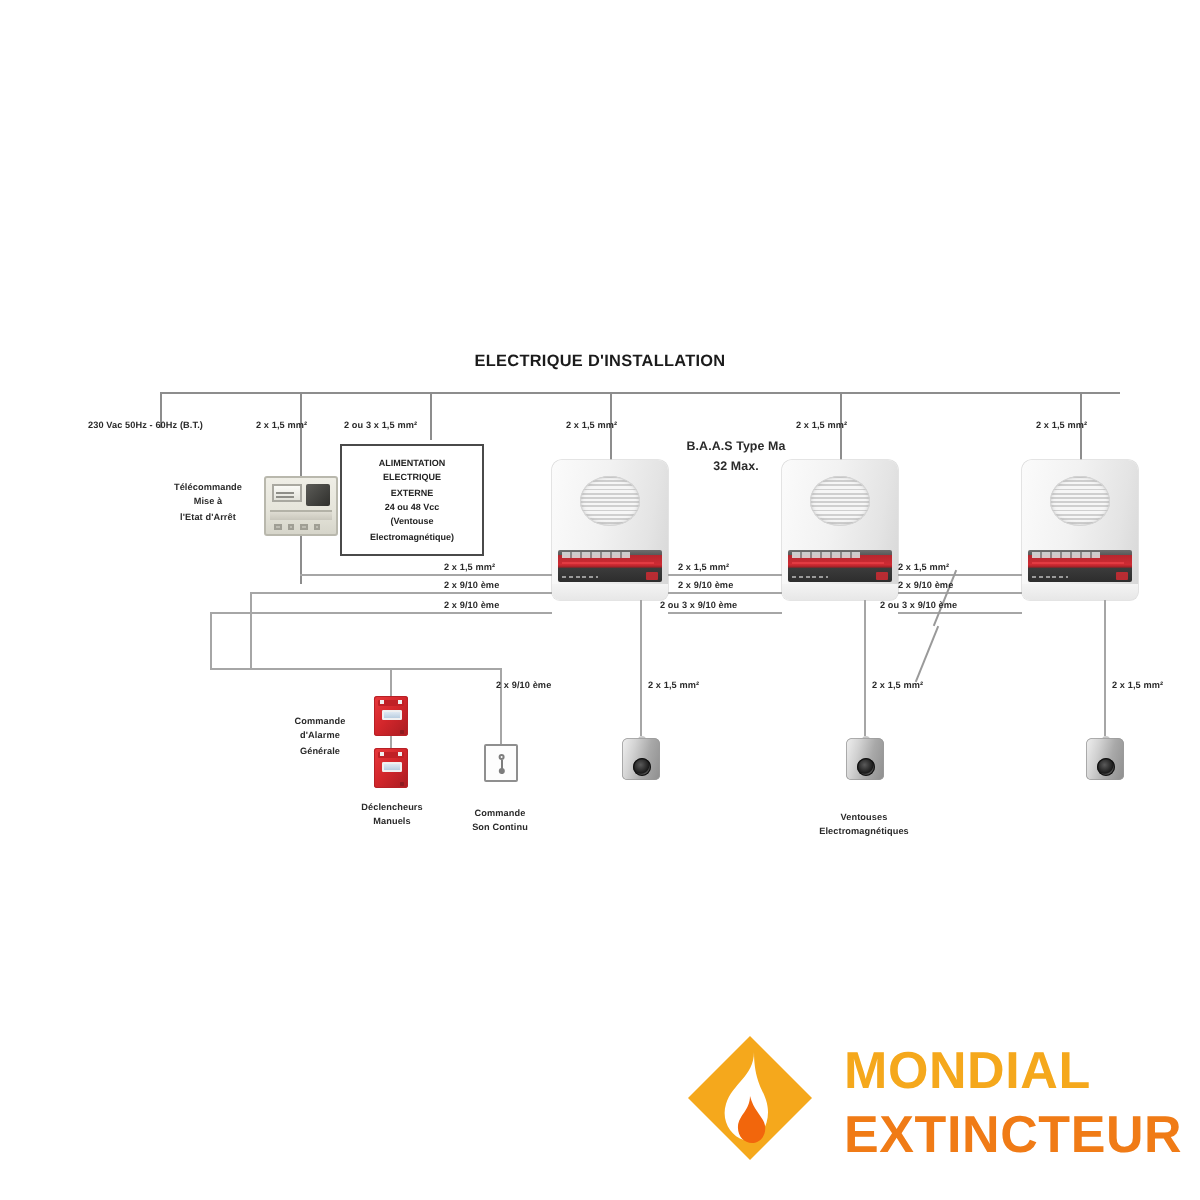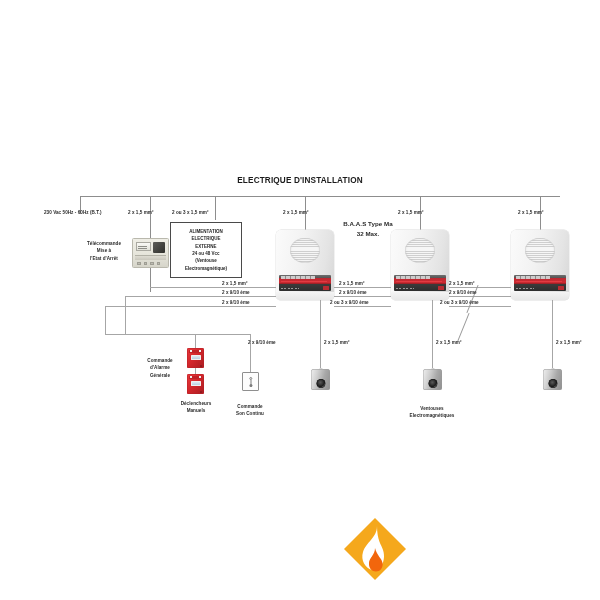--- a/index.html
+++ b/index.html
@@ -421,16 +421,18 @@
 
   <div id="logo">
     <div class="diamond">
       <svg viewBox="0 0 62 62" width="62" height="62" aria-hidden="true">
         <polygon points="31,0 62,31 31,62 0,31" fill="#F5A81C"></polygon>
         <path d="M33 8 C33 20 22 24 19 34 C16.5 42 21 50 28 52 C23 46 26 40 30 37 C29 43 33 45 36 49 C40 45 41 38 39 32 C37.5 27 33 22 33 8 Z" fill="#ffffff"></path>
         <path d="M31 30 C31 37 25.5 39.5 25 45 C24.6 50 28 53.5 32 53.5 C36 53.5 39 50 38.6 45.5 C38.2 40.5 33 38 31 30 Z" fill="#F2660C"></path>
       </svg>
     </div>
     <div class="txt">
+      <span class="m">MONDIAL</span>
+      <span class="e">EXTINCTEUR</span>
     </div>
   </div>
 
 </div>
 
 </body></html>

